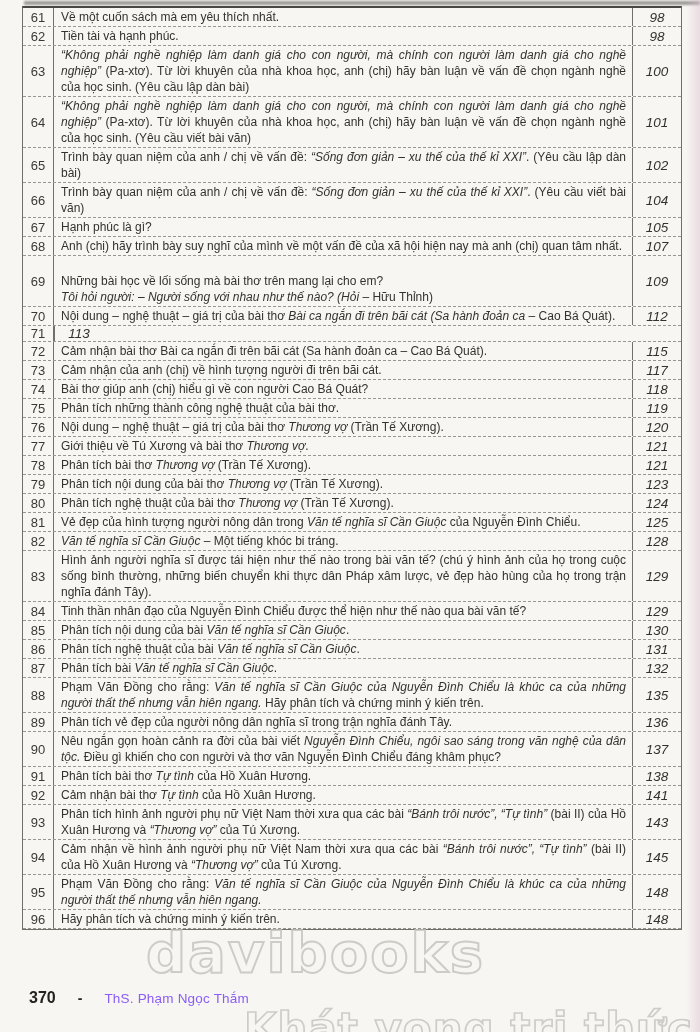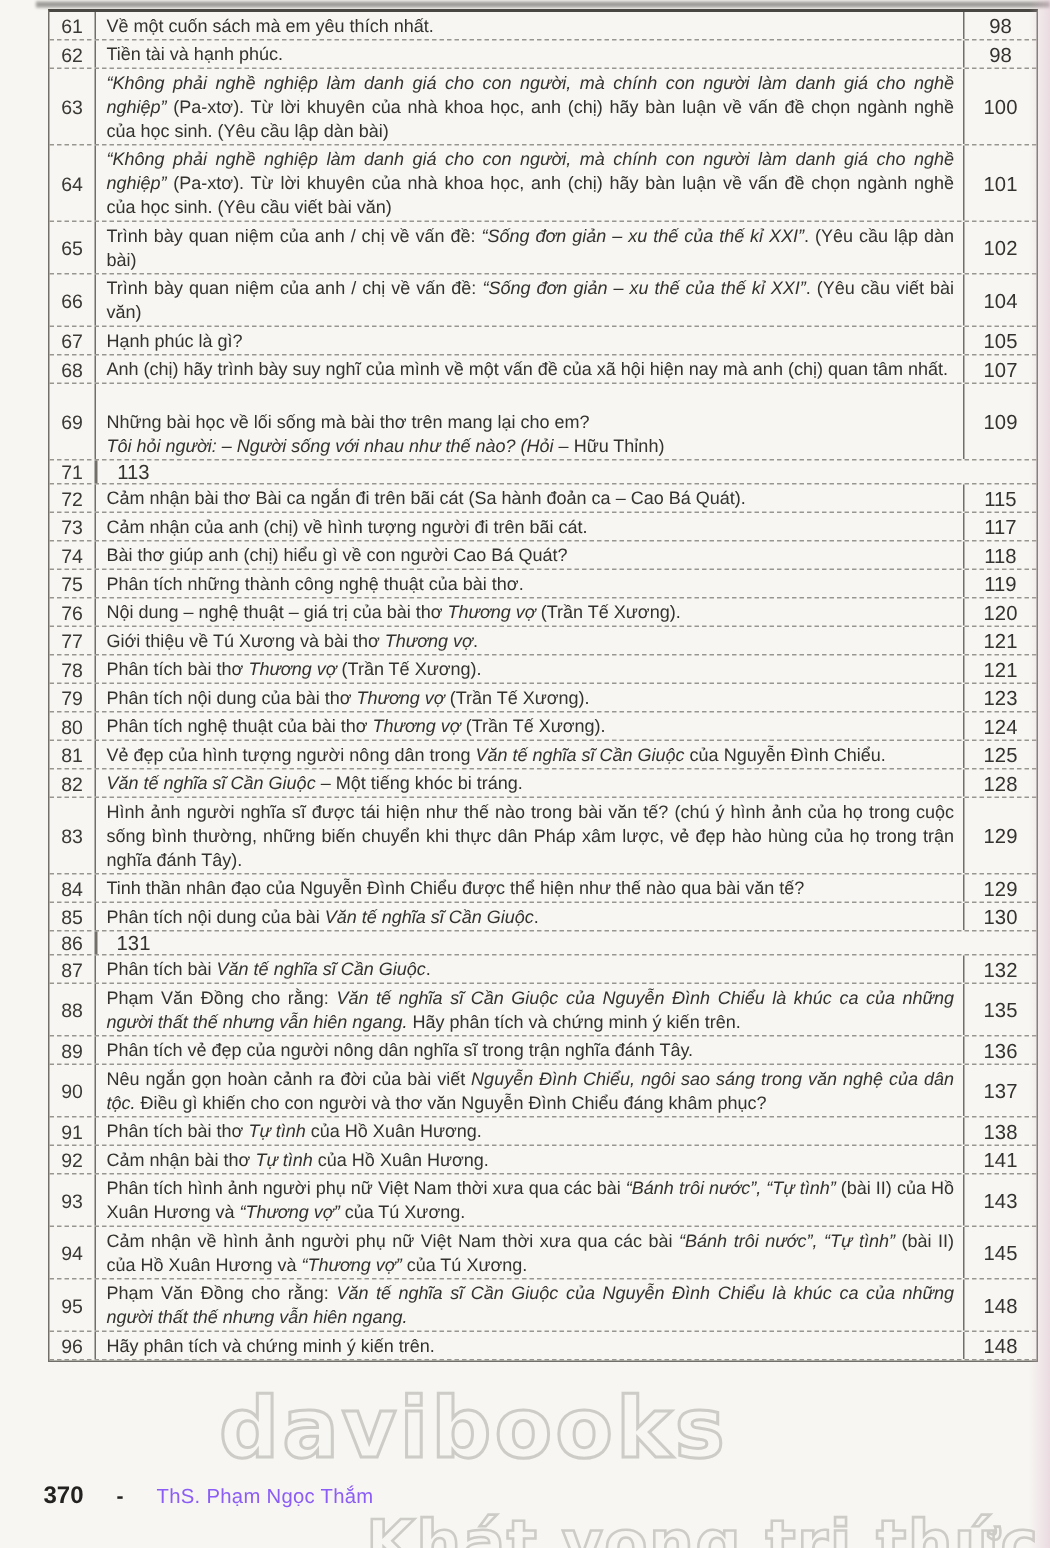--- a/index.html
+++ b/index.html
@@ -20,21 +20,20 @@
     position:absolute;top:1px;left:24px;width:676px;height:4px;
     background:#55544f;opacity:.55;filter:blur(1.2px);
     z-index:4;
   }
   .toc-table{
     position:absolute;left:22px;top:6px;width:660px;
     border:1px solid #716f68;
     border-top:2px solid #4a4843;
     box-sizing:border-box;
     background:transparent;
-    margin-left:10px;
   }
   .row{display:flex;border-bottom:1px dashed #98968e;}
   .cell{box-sizing:border-box;}
   .no{
     width:31px;flex:0 0 31px;
     display:flex;align-items:center;justify-content:center;
     font-size:13px;color:#3a3936;
     border-right:1px solid #716f68;
   }
   .content{
@@ -44,20 +43,21 @@
     text-align:justify;
     color:#34322e;
   }
   .content i{font-style:italic;}
   .line{min-height:16px;}
   .pg{
     width:49px;flex:0 0 49px;
     display:flex;align-items:center;justify-content:center;
     font-size:13.5px;color:#333230;
     border-left:1px solid #716f68;
+    font-style:italic;
   }
   .page-footer{
     position:absolute;left:29px;top:989px;
     display:flex;align-items:baseline;gap:22px;
     z-index:7;
   }
   .page-footer .num{font-size:16px;font-weight:bold;color:#232220;}
   .page-footer .sep{font-size:14px;font-weight:bold;color:#232220;}
   .page-footer .auth{font-size:13.5px;color:#8b5cf6;letter-spacing:.2px;text-align:center;}
   .watermark{position:absolute;pointer-events:none;z-index:5;
@@ -119,20 +119,25 @@
     <div class="row">
       <div class="cell no">69</div>
       <div class="cell content">
         <div class="line">&nbsp;</div>
         <div class="line"><span class="seg">Những bài học về lối sống mà bài thơ trên mang lại cho em?</span></div>
         <div class="line"><i class="seg">Tôi hỏi người: – Người sống với nhau như thế nào? (Hỏi</i><span class="seg"> – Hữu Thỉnh)</span></div>
       </div>
       <div class="cell pg">109</div>
     </div>
     <div class="row">
+      <div class="cell no">70</div>
+      <div class="cell content"><span class="seg">Nội dung – nghệ thuật – giá trị của bài thơ </span><i class="seg">Bài ca ngắn đi trên bãi cát (Sa hành đoản ca</i><span class="seg"> – Cao Bá Quát).</span></div>
+      <div class="cell pg">112</div>
+    </div>
+    <div class="row">
       <div class="cell no">71</div>
       <div class="cell pg">113</div>
     </div>
     <div class="row">
       <div class="cell no">72</div>
       <div class="cell content"><span class="seg">Cảm nhận bài thơ Bài ca ngắn đi trên bãi cát (Sa hành đoản ca – Cao Bá Quát).</span></div>
       <div class="cell pg">115</div>
     </div>
     <div class="row">
       <div class="cell no">73</div>
@@ -194,20 +199,21 @@
       <div class="cell content"><span class="seg">Tinh thần nhân đạo của Nguyễn Đình Chiểu được thể hiện như thế nào qua bài văn tế?</span></div>
       <div class="cell pg">129</div>
     </div>
     <div class="row">
       <div class="cell no">85</div>
       <div class="cell content"><span class="seg">Phân tích nội dung của bài </span><i class="seg">Văn tế nghĩa sĩ Cần Giuộc</i><span class="seg">.</span></div>
       <div class="cell pg">130</div>
     </div>
     <div class="row">
       <div class="cell no">86</div>
+      <div class="cell content"><span class="seg">Phân tích nghệ thuật của bài </span><i class="seg">Văn tế nghĩa sĩ Cần Giuộc</i><span class="seg">.</span></div>
       <div class="cell pg">131</div>
     </div>
     <div class="row">
       <div class="cell no">87</div>
       <div class="cell content"><span class="seg">Phân tích bài </span><i class="seg">Văn tế nghĩa sĩ Cần Giuộc</i><span class="seg">.</span></div>
       <div class="cell pg">132</div>
     </div>
     <div class="row">
       <div class="cell no">88</div>
       <div class="cell content"><span class="seg">Phạm Văn Đồng cho rằng: </span><i class="seg">Văn tế nghĩa sĩ Cần Giuộc của Nguyễn Đình Chiểu là khúc ca của những người thất thế nhưng vẫn hiên ngang.</i><span class="seg"> Hãy phân tích và chứng minh ý kiến trên.</span></div>

